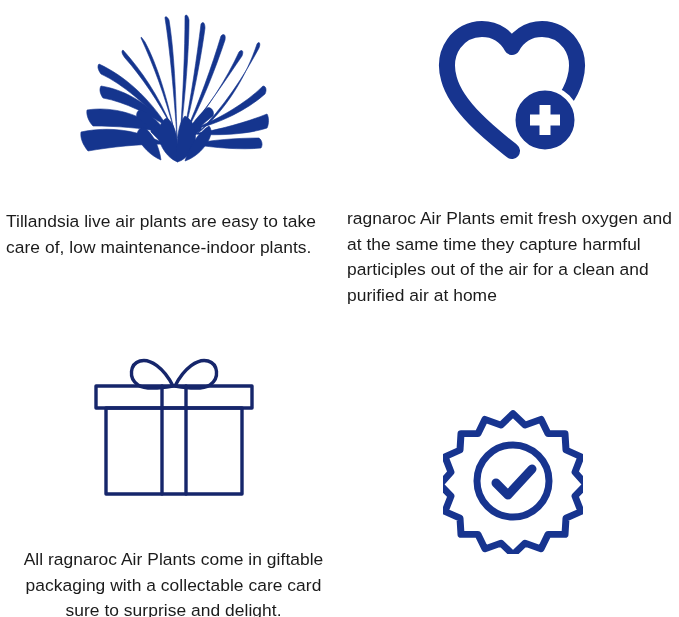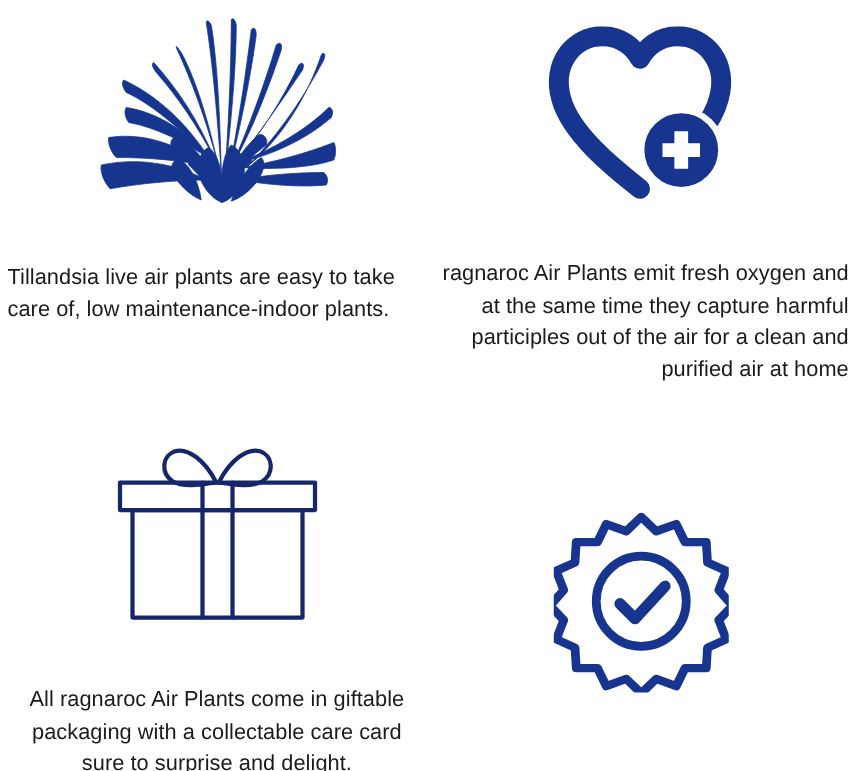--- a/index.html
+++ b/index.html
@@ -46,21 +46,21 @@
   
   .cell-plant .icon-wrap { height: 160px; padding-top: 6px; }
   .cell-plant .benefit-text {
     text-align: left;
     padding: 43px 6px 0 6px;
   }
 
   
   .cell-heart .icon-wrap { height: 160px; padding-top: 8px; }
   .cell-heart .benefit-text {
-    text-align: right;
+    text-align: left;
     padding: 43px 0 0 0;
   }
 
   
   .cell-gift .icon-wrap { height: 200px; padding-top: 46px; }
   .cell-gift .benefit-text {
     text-align: center;
     padding: 48px 14px 0 14px;
   }
 

